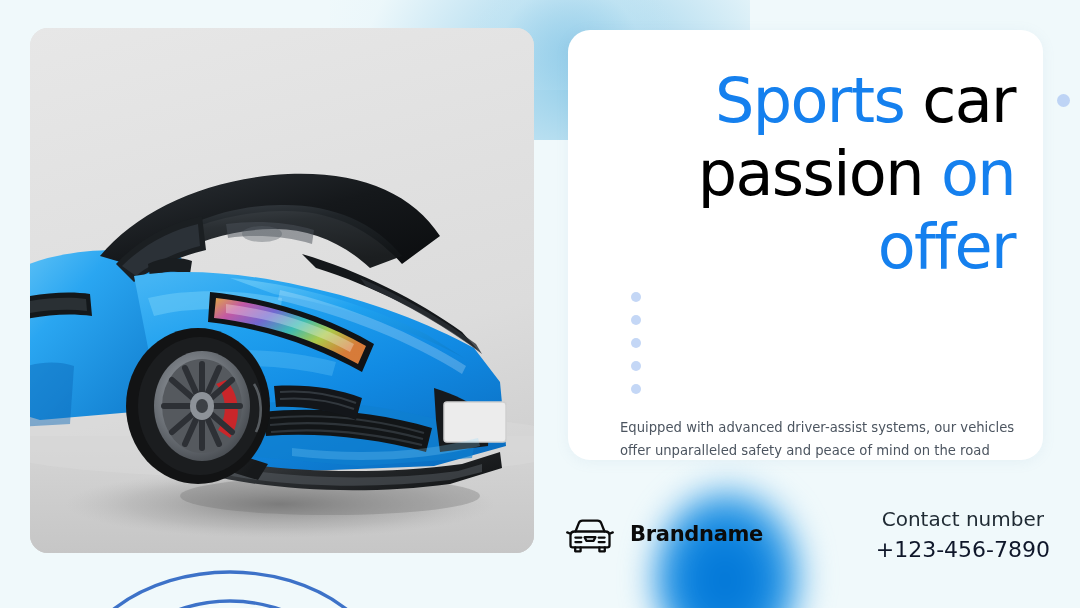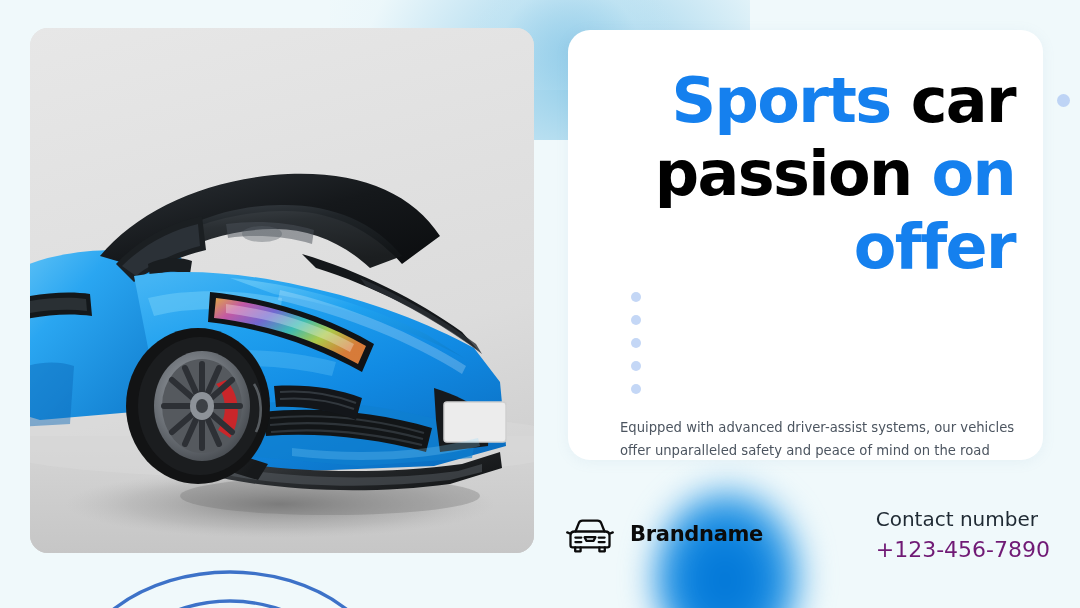--- a/index.html
+++ b/index.html
@@ -49,21 +49,21 @@
 
   
   .card{
     position:absolute;left:568px;top:30px;width:475px;height:430px;
     background:#ffffff;border-radius:22px;
     box-shadow:0 2px 14px rgba(120,160,185,.09);
   }
   .headline{
     position:absolute;left:30px;top:34px;right:28px;
     text-align:right;
-    font-size:62px;line-height:1.18;font-weight:700;
+    font-size:62px;line-height:1.18;font-weight:400;
     letter-spacing:-1.6px;color:#000000;
     font-family:"DejaVu Sans","Liberation Sans",sans-serif;
   }
   .headline .hl-blue{color:#1580ee;}
   .dots{
     position:absolute;left:63px;top:262px;
     display:flex;flex-direction:column;gap:13px;
   }
   .dots i{display:block;width:10px;height:10px;border-radius:50%;background:#c4d7f6;}
   .body-copy{
@@ -77,28 +77,28 @@
   .brand{
     position:absolute;left:562px;top:512px;
     display:flex;align-items:center;gap:12px;
   }
   .brand-icon{width:56px;height:44px;display:block;}
   .brand-name{
     font-size:21px;font-weight:800;color:#0b0b0b;letter-spacing:-.3px;
     font-family:"DejaVu Sans","Liberation Sans",sans-serif;
   }
   .contact{
-    position:absolute;right:30px;top:505px;text-align:left;
+    position:absolute;right:30px;top:505px;text-align:center;
   }
   .contact-label{
     font-size:20px;color:#1f2a33;line-height:1.45;font-weight:400;
     font-family:"DejaVu Sans","Liberation Sans",sans-serif;
   }
   .contact-number{
-    font-size:22px;color:#701a75;line-height:1.45;font-weight:400;
+    font-size:22px;color:#0f172a;line-height:1.45;font-weight:400;
     font-family:"DejaVu Sans","Liberation Sans",sans-serif;
   }
 </style>
 </head>
 <body>
 
 <div id="poster">
 
   <div class="bg-gradient-top"></div>
   <div class="bg-gradient-topright"></div>

